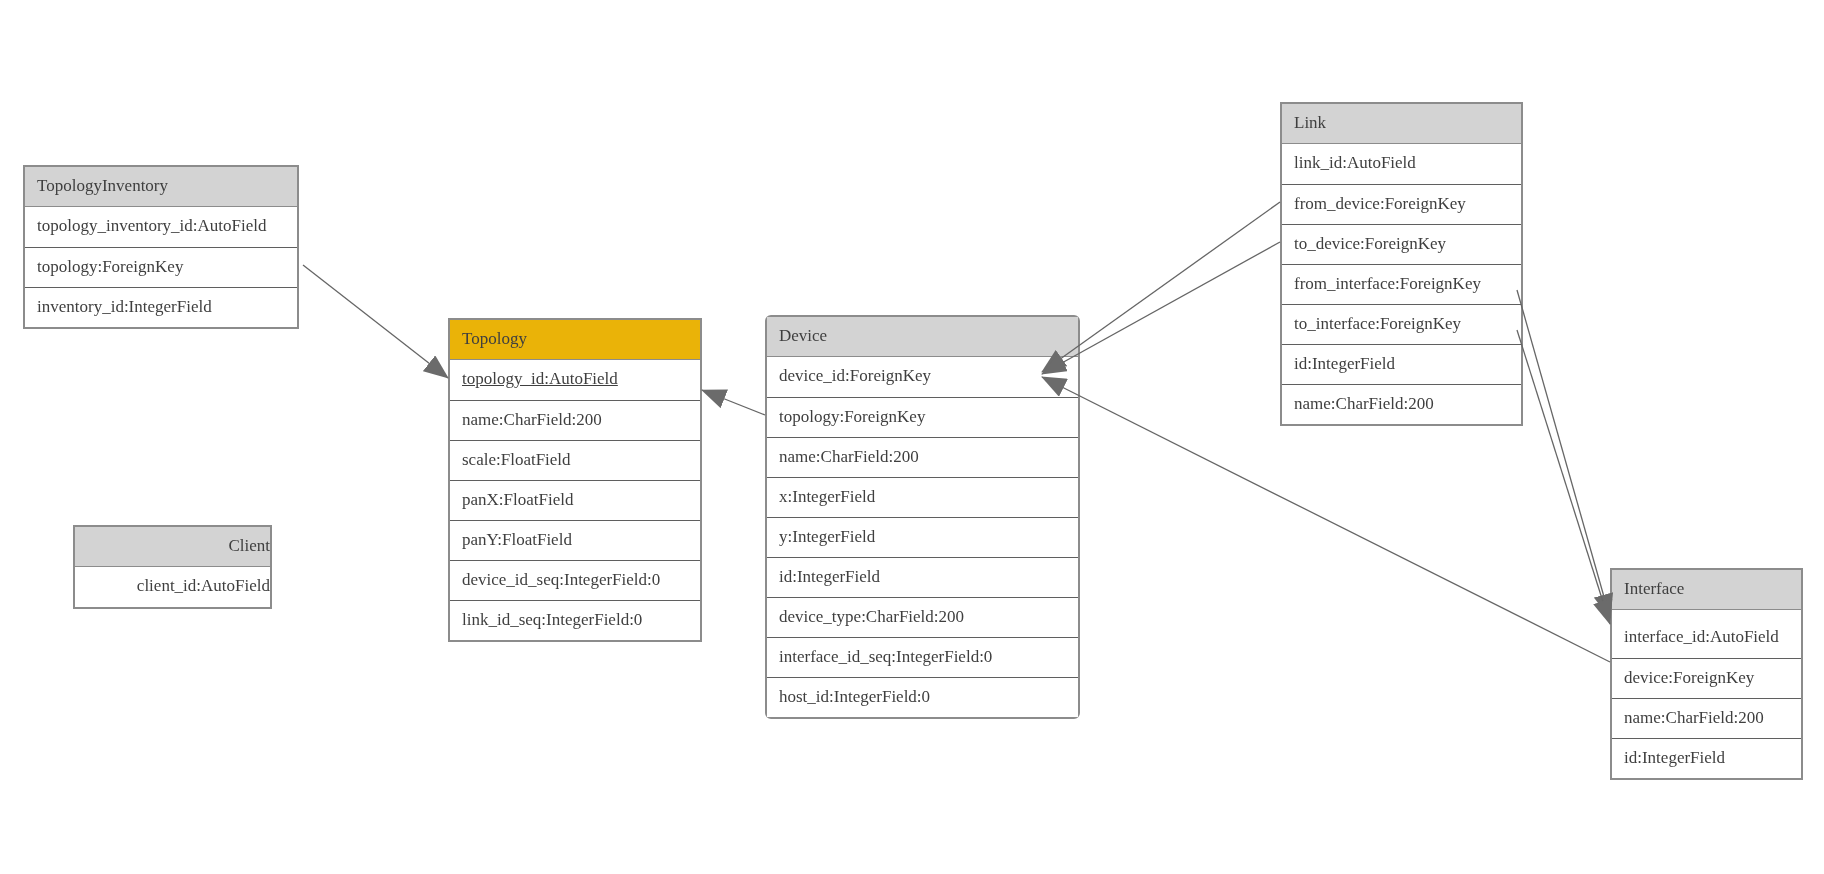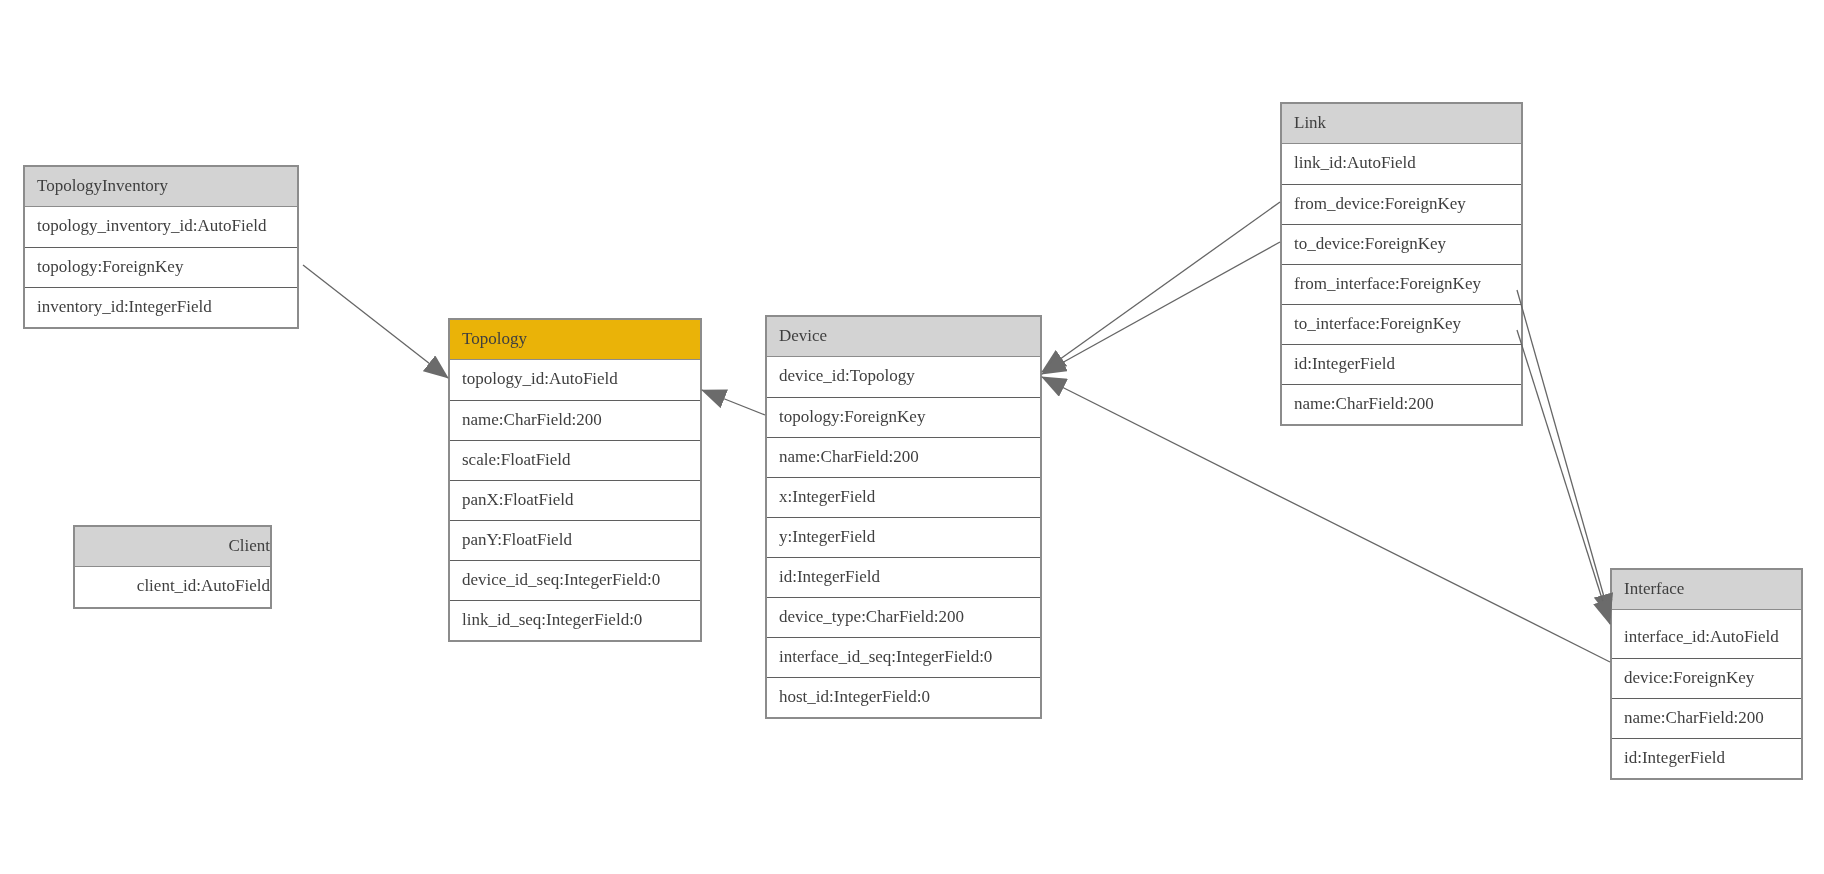--- a/index.html
+++ b/index.html
@@ -76,35 +76,35 @@
       <line x1="1610" y1="662" x2="1042" y2="377" stroke="#666666" stroke-width="1.3" marker-end="url(#arrow)"></line>
     </svg>
 <div class="entity" style="left: 23px; top: 165px; width: 276px; border-color: rgb(140, 140, 140);">
       <div class="entity-header" style="background: rgb(211, 211, 211); color: rgb(63, 63, 63);">TopologyInventory</div>
       <div class="entity-row first" style="color: rgb(63, 63, 63);">topology_inventory_id:AutoField</div>
       <div class="entity-row" style="color: rgb(63, 63, 63);">topology:ForeignKey</div>
       <div class="entity-row" style="color: rgb(63, 63, 63);">inventory_id:IntegerField</div>
     </div>
     <div class="entity" style="left: 448px; top: 318px; width: 254px; border-color: rgb(140, 140, 140);">
       <div class="entity-header" style="background: #eab308; color: rgb(63, 63, 63);">Topology</div>
-      <div class="entity-row first" style="color: rgb(63, 63, 63);">topology_id:AutoField</div>
+      <div class="entity-row first" style="color: rgb(63, 63, 63); text-decoration: underline;">topology_id:AutoField</div>
       <div class="entity-row" style="color: rgb(63, 63, 63);">name:CharField:200</div>
       <div class="entity-row" style="color: rgb(63, 63, 63);">scale:FloatField</div>
       <div class="entity-row" style="color: rgb(63, 63, 63);">panX:FloatField</div>
       <div class="entity-row" style="color: rgb(63, 63, 63);">panY:FloatField</div>
       <div class="entity-row" style="color: rgb(63, 63, 63);">device_id_seq:IntegerField:0</div>
       <div class="entity-row" style="color: rgb(63, 63, 63);">link_id_seq:IntegerField:0</div>
     </div>
     <div class="entity" style="left: 73px; top: 525px; width: 199px; border-color: rgb(140, 140, 140); text-align: right;">
       <div class="entity-header" style="background: rgb(211, 211, 211); color: rgb(63, 63, 63);">Client</div>
       <div class="entity-row first" style="color: rgb(63, 63, 63);">client_id:AutoField</div>
     </div>
-    <div class="entity" style="left: 765px; top: 315px; width: 277px; border-color: rgb(140, 140, 140);">
+    <div class="entity" style="left: 765px; top: 315px; width: 315px; border-color: rgb(140, 140, 140); border-radius: 6px;">
       <div class="entity-header" style="background: rgb(211, 211, 211); color: rgb(63, 63, 63);">Device</div>
-      <div class="entity-row first" style="color: rgb(63, 63, 63);">device_id:Topology</div>
+      <div class="entity-row first" style="color: rgb(63, 63, 63);">device_id:ForeignKey</div>
       <div class="entity-row" style="color: rgb(63, 63, 63);">topology:ForeignKey</div>
       <div class="entity-row" style="color: rgb(63, 63, 63);">name:CharField:200</div>
       <div class="entity-row" style="color: rgb(63, 63, 63);">x:IntegerField</div>
       <div class="entity-row" style="color: rgb(63, 63, 63);">y:IntegerField</div>
       <div class="entity-row" style="color: rgb(63, 63, 63);">id:IntegerField</div>
       <div class="entity-row" style="color: rgb(63, 63, 63);">device_type:CharField:200</div>
       <div class="entity-row" style="color: rgb(63, 63, 63);">interface_id_seq:IntegerField:0</div>
       <div class="entity-row" style="color: rgb(63, 63, 63);">host_id:IntegerField:0</div>
     </div>
     <div class="entity" style="left: 1280px; top: 102px; width: 243px; border-color: rgb(140, 140, 140);">

